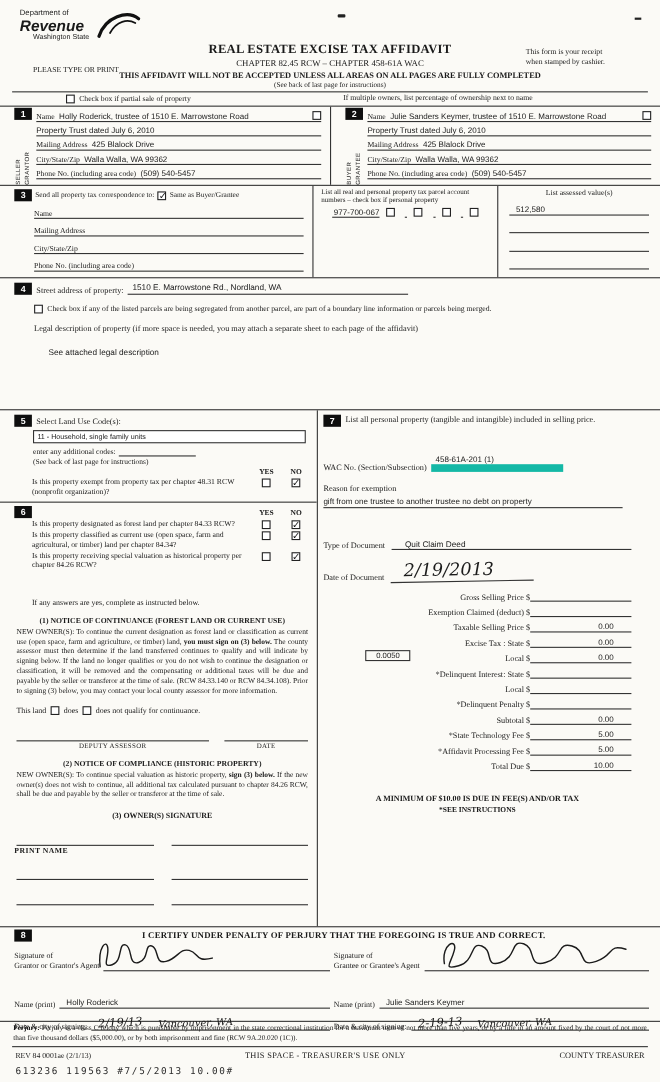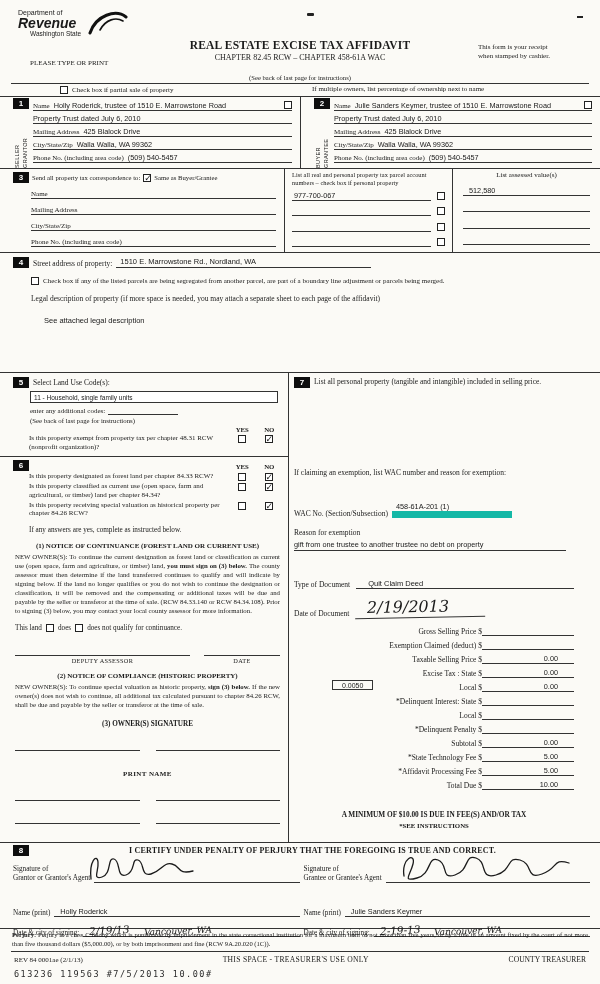--- a/index.html
+++ b/index.html
@@ -44,21 +44,21 @@
 .fval{font-family:"Liberation Sans",sans-serif;font-size:7.3px;margin-left:4px;white-space:nowrap;}
 .fline .cb{margin-left:auto;margin-bottom:1px;}
 
 .sec3{position:absolute;top:169px;left:0;width:600px;height:84px;border-bottom:1px solid #333;display:flex;}
 .s3c1{flex:none;width:285px;border-right:1px solid #333;padding:3px 8px 2px 13px;display:flex;flex-direction:column;}
 .s3row1{display:flex;align-items:center;gap:3px;font-size:6.7px;}
 .s3fields{flex:1;display:flex;flex-direction:column;justify-content:space-evenly;margin-left:18px;}
 .s3fields .fline{height:12px;}
 .s3c2{flex:none;width:168px;border-right:1px solid #333;padding:2px 7px;display:flex;flex-direction:column;}
 .parcel-header{font-size:6.4px;line-height:1.18;}
-.parcel-rows{flex:1;display:flex;flex-direction:column;justify-content:space-evenly;}
+.parcel-rows{flex:1;display:flex;flex-direction:row;justify-content:space-evenly;}
 .parcel-row{display:flex;align-items:flex-end;height:12px;}
 .parcel-row .pv{flex:1;border-bottom:1px solid #333;font-family:"Liberation Sans",sans-serif;font-size:7.3px;padding-left:2px;}
 .parcel-row .cb{margin-left:6px;margin-bottom:1px;}
 .s3c3{flex:1;padding:2px 10px;display:flex;flex-direction:column;}
 .assessed-header{font-size:7px;text-align:center;}
 .assessed-rows{flex:1;display:flex;flex-direction:column;justify-content:space-evenly;}
 .assessed-row{border-bottom:1px solid #333;height:12px;font-family:"Liberation Sans",sans-serif;font-size:7.3px;padding-left:6px;display:flex;align-items:flex-end;}
 
 .sec4{position:absolute;top:253px;left:0;width:600px;height:120px;border-bottom:1px solid #333;padding:4px 10px 0 13px;}
 .s4line1{display:flex;align-items:flex-end;gap:4px;}
@@ -79,32 +79,32 @@
 .luc-box{margin:3px 0 0 17px;width:248px;border:1px solid #333;font-family:"Liberation Sans",sans-serif;font-size:6.5px;padding:1.5px 3px;background:#fff;}
 .s5add{margin:4px 0 0 17px;font-size:7px;display:flex;align-items:flex-end;}
 .addline{display:inline-block;width:70px;border-bottom:1px solid #333;margin-left:3px;height:8px;}
 .s5seeback{margin:2px 0 0 17px;font-size:6.8px;}
 .ynhead{width:54px;margin-left:auto;display:flex;justify-content:space-around;margin-top:2px;}
 .yn{font-size:6.8px;font-weight:bold;}
 .qrow{display:flex;margin:1px 0 0 16px;}
 .qtext{flex:1;font-size:7px;line-height:1.25;padding-right:6px;}
 .qboxes{flex:none;width:54px;display:flex;justify-content:space-around;padding-top:1px;}
 .s6head{display:flex;align-items:center;}
-.ifyes{margin:8px 0 0 16px;font-size:7.2px;}
+.ifyes{margin:26px 0 0 16px;font-size:7.2px;}
 .ntitle{margin-top:8px;text-align:center;font-size:7px;font-weight:bold;}
 .npara{margin-top:3px;font-size:6.8px;line-height:1.32;text-align:justify;padding:0 2px;}
 .thisland{margin:8px 0 0 2px;font-size:7.2px;display:flex;align-items:center;gap:4px;}
 .deprow{display:flex;gap:14px;margin:14px 2px 0 2px;}
 .dep1{flex:2.3;}.dep2{flex:1;}
 .sigline{border-bottom:1px solid #333;height:10px;}
 .deplabel{font-size:6.3px;text-align:center;letter-spacing:.3px;margin-top:1px;}
 .ostitle{margin-top:10px;text-align:center;font-size:7.2px;font-weight:bold;}
 .linepair{display:flex;gap:16px;margin:15px 2px 0 2px;}
 .linepair .sigline{flex:1;height:8px;}
-.printname{margin-top:19px;text-align:center;font-size:7px;font-weight:bold;letter-spacing:.4px;}
+.printname{margin-top:0;text-align:left;font-size:7px;font-weight:bold;letter-spacing:.4px;}
 
 .s7head{display:flex;gap:4px;align-items:flex-start;}
 .s7prompt{font-size:7.5px;line-height:1.3;flex:1;}
 .s7exempt{margin-top:80px;font-size:7.5px;}
 .s7wac{margin-top:25px;display:flex;align-items:flex-end;}
 .wacval{flex:none;width:120px;border-bottom:7px solid #14b8a6;margin-left:4px;font-family:"Liberation Sans",sans-serif;font-size:7.3px;padding-left:4px;}
 .s7rlabel{margin-top:10px;font-size:7.5px;}
 .s7rval{margin-top:3px;font-size:7.3px;border-bottom:1px solid #333;padding-bottom:1px;width:97%;}
 .s7doc{margin-top:28px;display:flex;align-items:flex-end;}
 .docval{flex:1;border-bottom:1px solid #333;margin-left:6px;font-family:"Liberation Sans",sans-serif;font-size:7.5px;padding-left:12px;}
@@ -164,20 +164,21 @@
   </div>
   <div class="typeprint">PLEASE TYPE OR PRINT</div>
   <div class="titleblock">
     <div class="form-title">REAL ESTATE EXCISE TAX AFFIDAVIT</div>
     <div class="form-chapter">CHAPTER 82.45 RCW – CHAPTER 458-61A WAC</div>
   </div>
   <div class="receipt">
     <div>This form is your receipt</div>
     <div>when stamped by cashier.</div>
   </div>
+  <div class="warnline">THIS AFFIDAVIT WILL NOT BE ACCEPTED UNLESS ALL AREAS ON ALL PAGES ARE FULLY COMPLETED</div>
   <div class="seeback">(See back of last page for instructions)</div>
   <div class="hline" style="top:83px;"></div>
   <div class="partialrow">
     <span class="cb"></span>
     <span>Check box if partial sale of property</span>
     <span class="mown">If multiple owners, list percentage of ownership next to name</span>
   </div>
 
   <div class="parties">
     <div class="party">
@@ -300,21 +301,21 @@
   </div>
 
   <div class="sec4">
     <div class="s4line1">
       <div class="secnum">4</div>
       <span class="label8">Street address of property:</span>
       <span class="street-u">1510 E. Marrowstone Rd., Nordland, WA</span>
     </div>
     <div class="s4line3">
       <span class="cb"></span>
-      <span>Check box if any of the listed parcels are being segregated from another parcel, are part of a boundary line adjustment or parcels being merged.</span>
+      <span>Check box if any of the listed parcels are being segregated from another parcel, are part of a boundary line information or parcels being merged.</span>
     </div>
     <div class="s4line4">Legal description of property (if more space is needed, you may attach a separate sheet to each page of the affidavit)</div>
     <div class="s4line5 val">See attached legal description</div>
   </div>
 
   <div class="main2">
     <div class="mleft">
 
       <div class="sec5">
         <div class="s5head">
@@ -406,21 +407,20 @@
           <div class="sigline"></div>
         </div>
       </div>
     </div>
 
     <div class="mright">
       <div class="s7head">
         <div class="secnum">7</div>
         <div class="s7prompt">List all personal property (tangible and intangible) included in selling price.</div>
       </div>
-      <div class="s7exempt">If claiming an exemption, list WAC number and reason for exemption:</div>
       <div class="s7wac">
         <span class="label8">WAC No. (Section/Subsection)</span>
         <span class="wacval">458-61A-201 (1)</span>
       </div>
       <div class="s7rlabel">Reason for exemption</div>
       <div class="s7rval val">gift from one trustee to another trustee  no debt on property</div>
       <div class="s7doc">
         <span class="label8">Type of Document</span>
         <span class="docval">Quit Claim Deed</span>
       </div>

